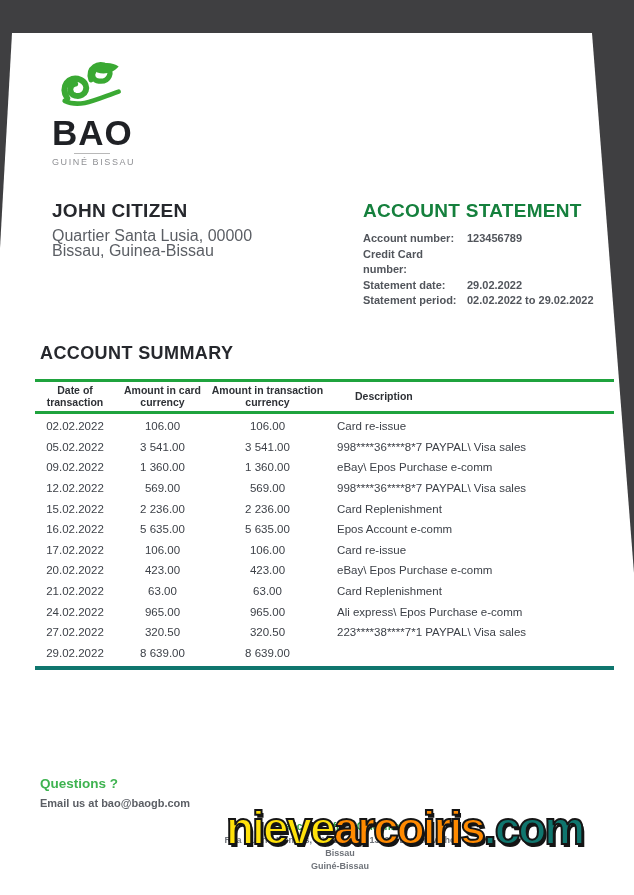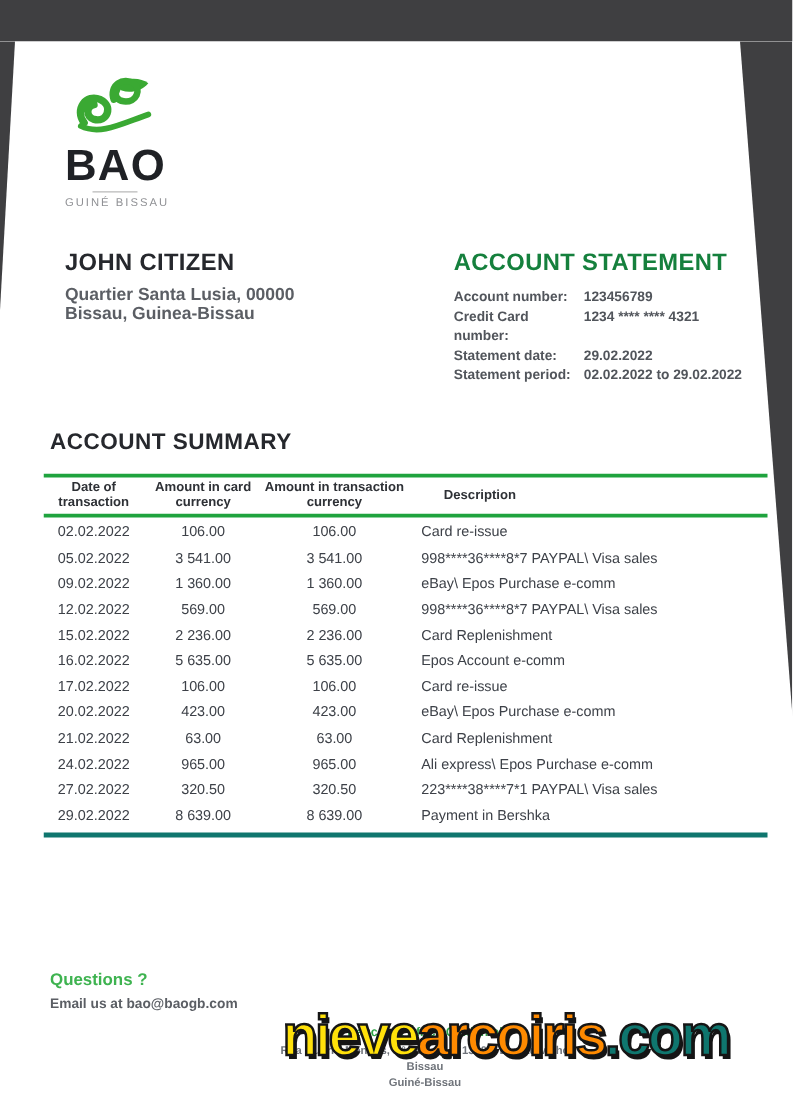--- a/index.html
+++ b/index.html
@@ -17,21 +17,21 @@
   
   .logo{position:absolute;left:52px;top:60px;z-index:2;}
   .logo svg{display:block;margin-left:6px;}
   .brand{font-size:35px;font-weight:bold;color:#1f2125;letter-spacing:1px;line-height:34px;margin-top:2px;}
   .logo-rule{width:36px;height:1px;background:#b9b9b9;margin:3px 0 3px 22px;}
   .tagline{font-size:9px;color:#8f9094;letter-spacing:1.6px;}
 
   
   .customer{position:absolute;left:52px;top:200px;z-index:2;}
   .customer-name{font-size:19px;font-weight:bold;color:#26282d;letter-spacing:.3px;margin-bottom:6px;}
-  .addr-line{font-size:14px;color:#3f434a;line-height:15px;font-weight:bold;opacity:.85;}
+  .addr-line{font-size:16px;color:#3f434a;line-height:15px;font-weight:normal;opacity:.85;}
 
   
   .statement{position:absolute;left:363px;top:200px;z-index:2;width:255px;}
   .stmt-title{font-size:19px;font-weight:bold;color:#15803d;letter-spacing:.3px;margin-bottom:9px;}
   .stmt-row{display:grid;grid-template-columns:104px 1fr;font-size:11px;color:#3f434a;line-height:15.5px;font-weight:bold;opacity:.9;}
 
   
   .summary-title{position:absolute;left:40px;top:343px;font-size:18px;font-weight:bold;color:#26282d;letter-spacing:.4px;z-index:2;}
   .summary-table{position:absolute;left:35px;top:379px;width:579px;z-index:2;}
   .thead{display:grid;grid-template-columns:80px 95px 115px 1fr;align-items:center;
@@ -91,21 +91,20 @@
 
   <div class="statement">
     <div class="stmt-title">ACCOUNT STATEMENT</div>
     <div id="stmt-fields">
         <div class="stmt-row">
           <div class="stmt-label">Account number:</div>
           <div class="stmt-value">123456789</div>
         </div>
         <div class="stmt-row">
           <div class="stmt-label">Credit Card number:</div>
-          <div class="stmt-value">1234 **** **** 4321</div>
         </div>
         <div class="stmt-row">
           <div class="stmt-label">Statement date:</div>
           <div class="stmt-value">29.02.2022</div>
         </div>
         <div class="stmt-row">
           <div class="stmt-label">Statement period:</div>
           <div class="stmt-value">02.02.2022 to 29.02.2022</div>
         </div>
       </div>
@@ -184,21 +183,20 @@
         <div class="tr">
           <div class="td">27.02.2022</div>
           <div class="td">320.50</div>
           <div class="td">320.50</div>
           <div class="td td-desc">223****38****7*1 PAYPAL\ Visa sales</div>
         </div>
         <div class="tr">
           <div class="td">29.02.2022</div>
           <div class="td">8 639.00</div>
           <div class="td">8 639.00</div>
-          <div class="td td-desc">Payment in Bershka</div>
         </div>
       </div>
   </div>
 
   <div class="questions">
     <div class="q-title">Questions ?</div>
     <div class="q-line">Email us at bao@baogb.com</div>
   </div>
 
   <div class="footer">

